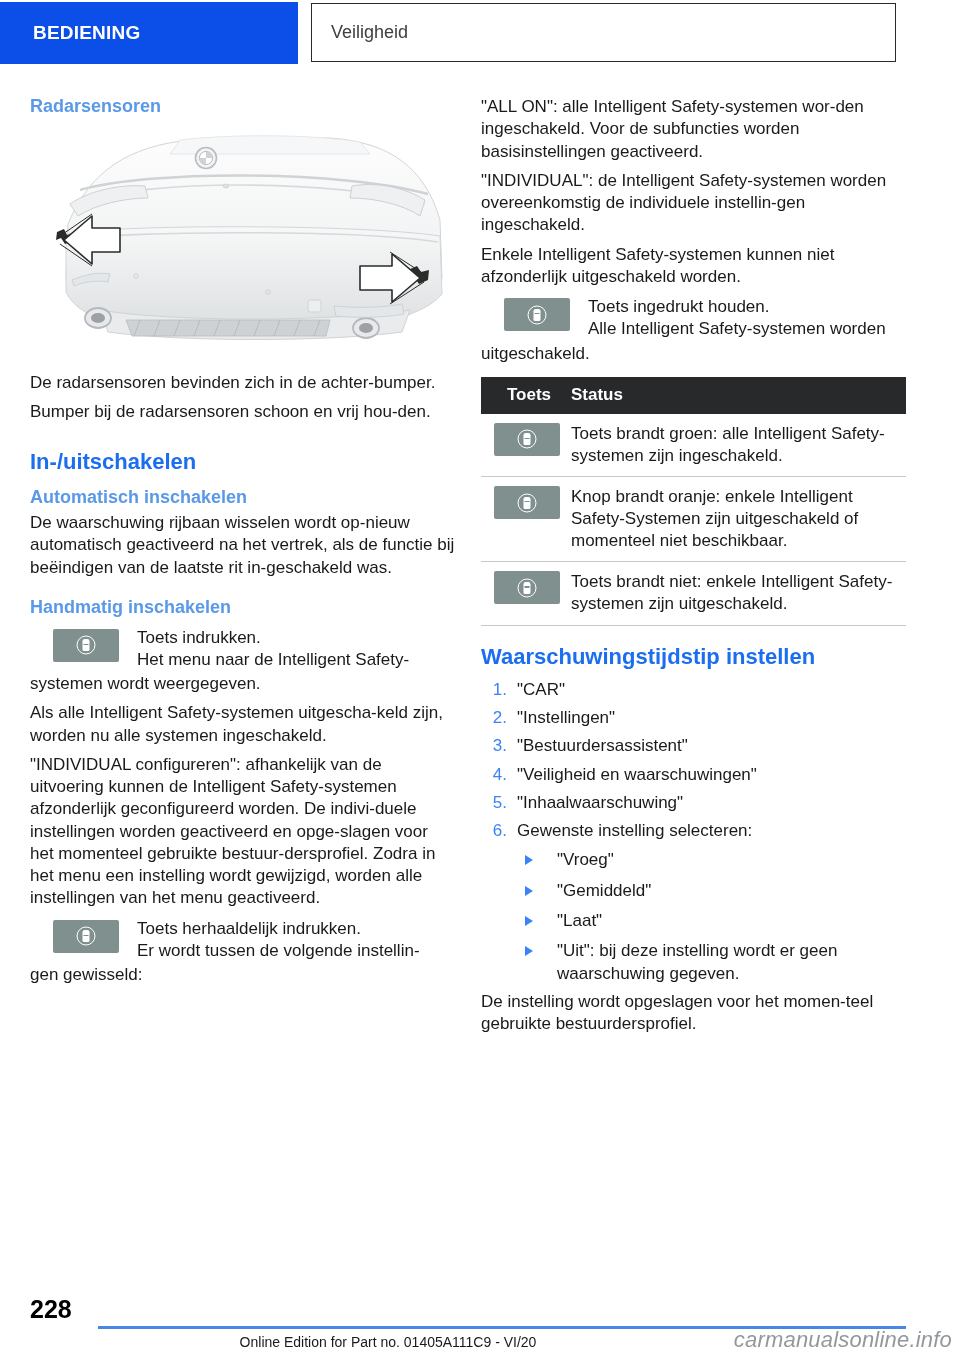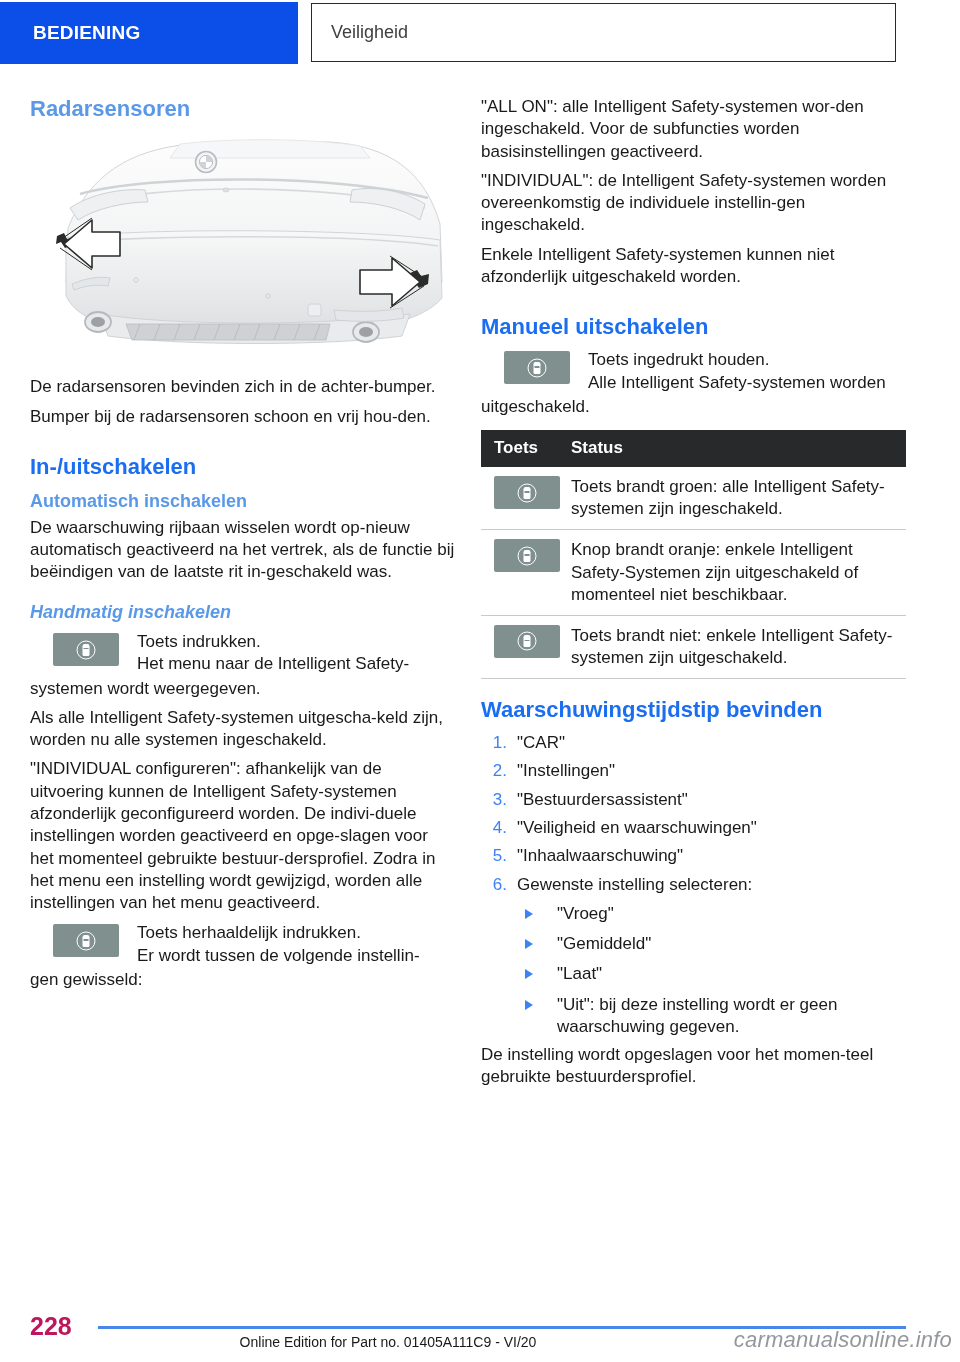--- a/index.html
+++ b/index.html
@@ -62,21 +62,21 @@
   }
   .col-right {
     position: absolute;
     left: 481px;
     top: 96px;
     width: 425px;
   }
 
   
   h1.h-title {
-    font-size: 22px;
+    font-size: 18px;
     font-weight: bold;
     color: #5a98e8;
     margin-bottom: 11px;
     line-height: 1.15;
   }
   h2.h-major {
     font-size: 22px;
     font-weight: bold;
     color: #1b6ef0;
     margin-top: 26px;
@@ -84,21 +84,21 @@
     line-height: 1.15;
   }
   h3.h-minor {
     font-size: 18px;
     font-weight: bold;
     color: #5a98e8;
     margin-top: 12px;
     margin-bottom: 4px;
     line-height: 1.2;
   }
-  h3.h-minor.tight { margin-top: 18px; font-style: italic; }
+  h3.h-minor.tight { margin-top: 18px; }
 
   p.body {
     font-size: 17px;
     line-height: 1.31;
     margin-bottom: 7px;
     color: #1a1a1a;
   }
   p.body.last { margin-bottom: 0; }
 
   
@@ -175,21 +175,21 @@
     margin-bottom: 6px;
   }
   .tbl thead th {
     background: #27292b;
     color: #ffffff;
     font-size: 17px;
     font-weight: bold;
     text-align: left;
     padding: 8px 0 9px 0;
   }
-  .tbl thead th.c1 { width: 86px; padding-left: 13px; }
+  .tbl thead th.c1 { width: 86px; padding-left: 26px; }
   .tbl thead th.c2 { padding-left: 4px; }
   .tbl tbody td {
     border-bottom: 1px solid #c9c9c9;
     padding: 9px 0 9px 0;
     vertical-align: top;
     font-size: 17px;
     line-height: 1.3;
   }
   .tbl tbody td.c1 { width: 86px; padding-left: 13px; }
   .tbl tbody td.c2 { padding-left: 4px; padding-right: 6px; }
@@ -236,24 +236,24 @@
     border-left: 8px solid #3b82f6;
     border-top: 5px solid transparent;
     border-bottom: 5px solid transparent;
   }
 
   
   .footer { position: absolute; left: 0; bottom: 0; width: 960px; height: 80px; }
   .page-number {
     position: absolute;
     left: 30px;
-    top: 30px;
+    top: 13px;
     font-size: 25px;
     font-weight: bold;
-    color: #be185d;
+    color: #000000;
   }
   .footer-rule {
     position: absolute;
     left: 98px;
     top: 44px;
     width: 808px;
     height: 3px;
     background: #4a86e8;
   }
   .footer-note {
@@ -409,21 +409,20 @@
   </div>
   <p class="body last">gen gewisseld:</p>
 </div>
 
 <div class="col-right">
 
   <p class="body">"ALL ON": alle Intelligent Safety-systemen wor-den ingeschakeld. Voor de subfuncties worden basisinstellingen geactiveerd.</p>
   <p class="body">"INDIVIDUAL": de Intelligent Safety-systemen worden overeenkomstig de individuele instellin-gen ingeschakeld.</p>
   <p class="body">Enkele Intelligent Safety-systemen kunnen niet afzonderlijk uitgeschakeld worden.</p>
 
-  <h2 class="h-major">Manueel uitschakelen</h2>
 
   <div class="step">
     <span class="step-icon">
       <span class="btn-icon">
           <span class="ring"></span>
           <span class="car"></span>
         </span>
     </span>
     <div class="step-text">Toets ingedrukt houden.</div>
     <div class="step-text">Alle Intelligent Safety-systemen worden</div>
@@ -461,21 +460,21 @@
           <span class="btn-icon">
             <span class="ring"></span>
               <span class="car"></span>
           </span>
         </td>
         <td class="c2">Toets brandt niet: enkele Intelligent Safety-systemen zijn uitgeschakeld.</td>
       </tr>
     </tbody>
   </table>
 
-  <h2 class="h-major" style="margin-top:18px;">Waarschuwingstijdstip bevinden</h2>
+  <h2 class="h-major" style="margin-top:18px;">Waarschuwingstijdstip instellen</h2>
 
   <ol class="steps">
     <li>
       <span class="num">1.</span>
       <span>"CAR"</span>
     </li>
     <li>
       <span class="num">2.</span>
       <span>"Instellingen"</span>
     </li>

